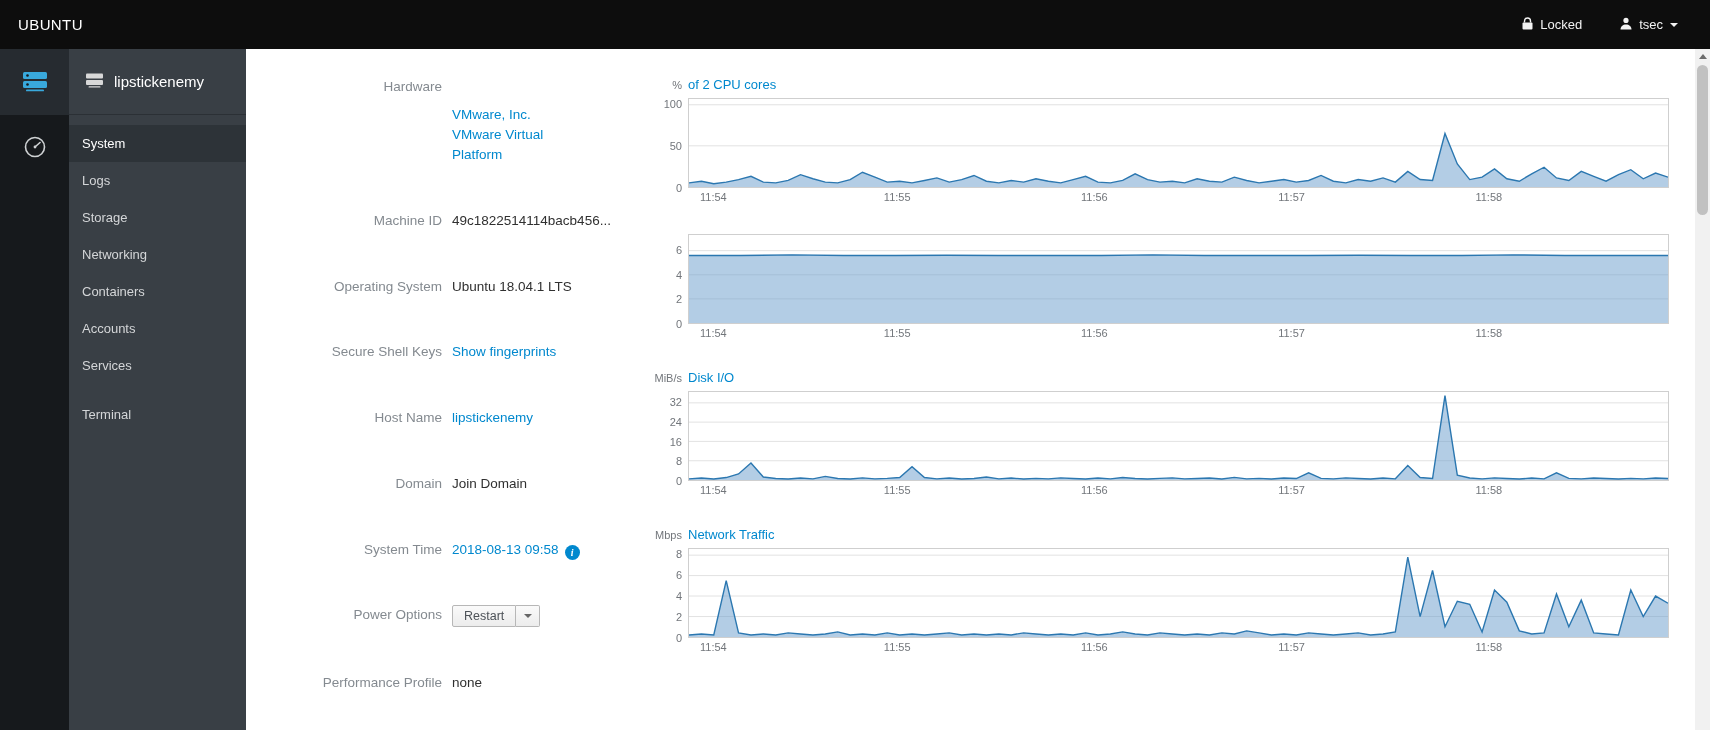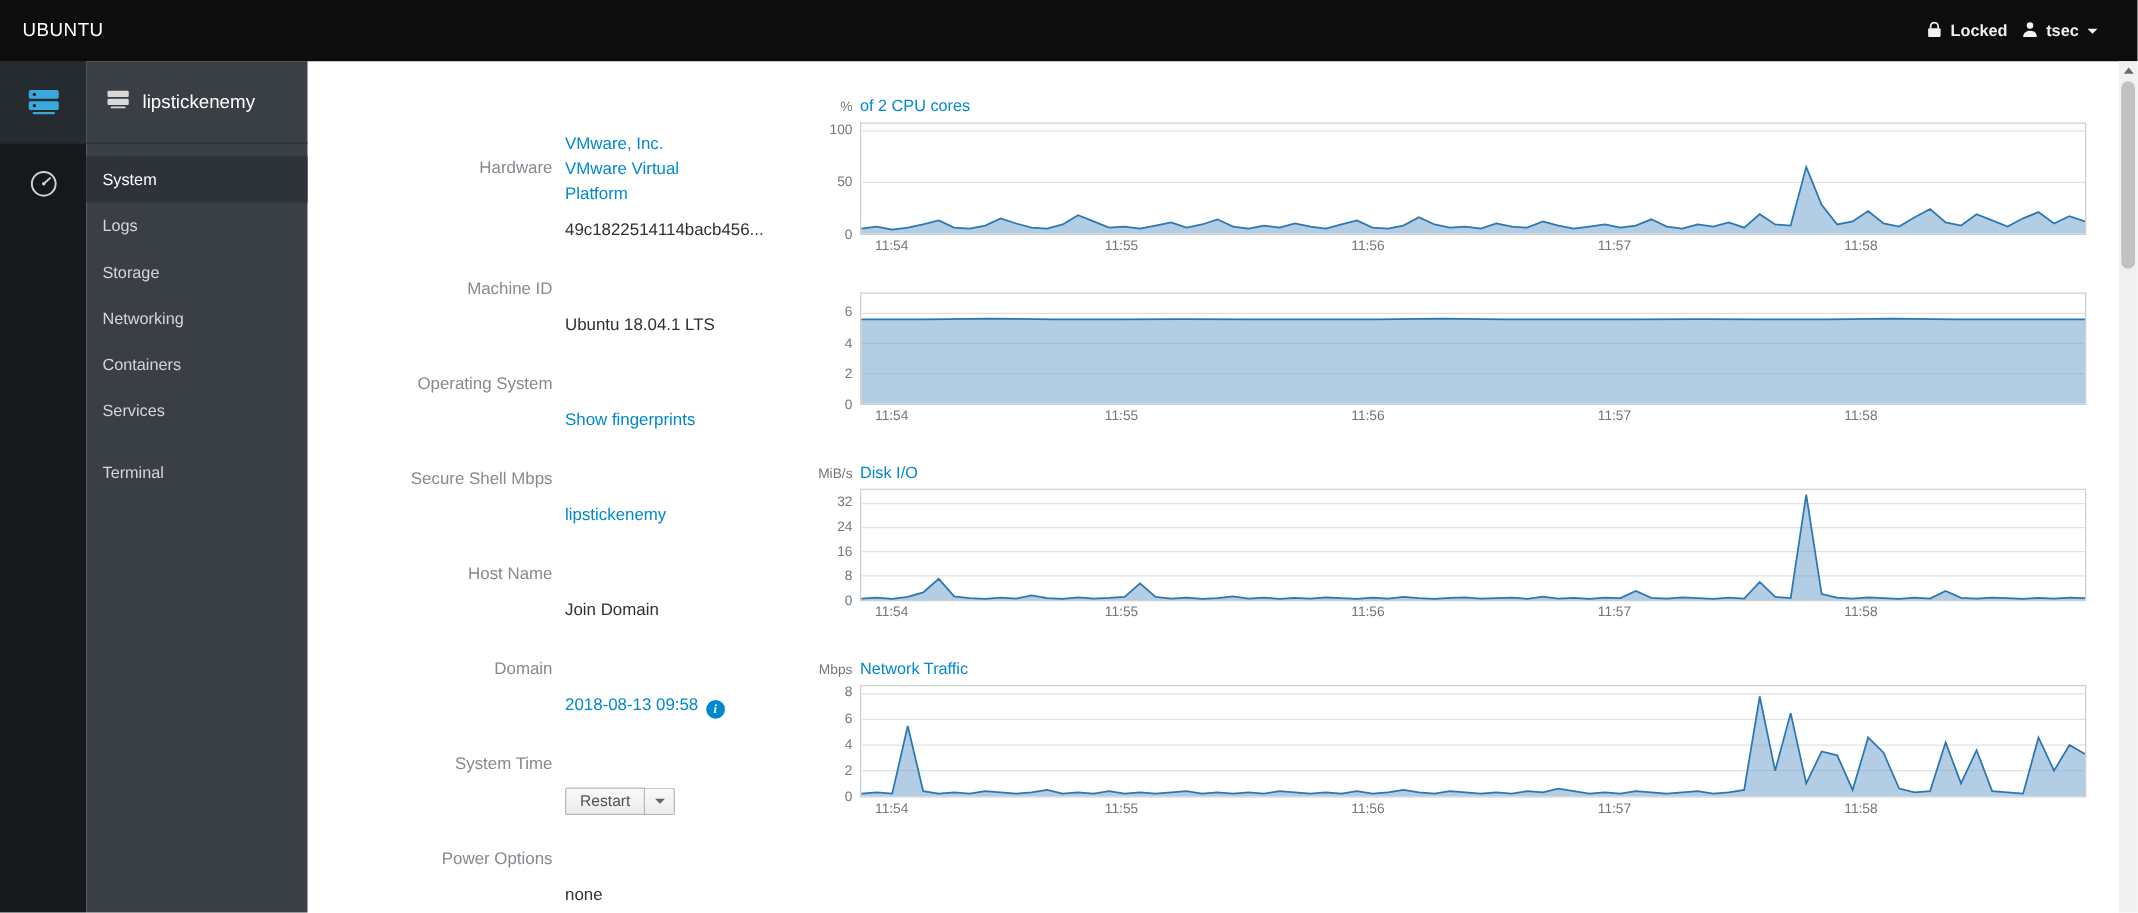--- a/index.html
+++ b/index.html
@@ -8,21 +8,21 @@
     position:relative; overflow:hidden; background:#fff;
     font-family:"Liberation Sans","DejaVu Sans",sans-serif; font-size:13.5px; color:#303030;
   }
   
   .topbar{
     position:absolute; top:0; left:0; right:0; height:49px;
     background:#0d0d0d; color:#fff; display:flex; align-items:center;
     padding:0 18px; z-index:5;
   }
   .brand{ font-size:15px; letter-spacing:.4px; color:#fff; }
-  .topbar-right{ margin-left:auto; display:flex; align-items:center; gap:12px; padding-right:14px;font-weight:bold; }
+  .topbar-right{ margin-left:auto; display:flex; align-items:center; gap:38px; padding-right:14px; }
   .topbar-item{ display:flex; align-items:center; gap:7px; font-size:13px; color:#f2f2f2; cursor:pointer; }
   .caret-down{ display:inline-block; width:0; height:0;
     border-left:4px solid transparent; border-right:4px solid transparent; border-top:4px solid currentColor; }
   
   .strip{ position:absolute; top:49px; left:0; bottom:0; width:69px; background:#16191c; z-index:4; }
   .strip-tile{ height:66px; display:flex; align-items:center; justify-content:center; cursor:pointer; }
   .strip-tile.selected{ background:#262b30; }
   
   .sidebar{ position:absolute; top:49px; left:69px; bottom:0; width:177px; background:#393f45; z-index:4; }
   .host-header{
@@ -41,21 +41,21 @@
     position:absolute; top:49px; left:246px; right:15px; bottom:0;
     background:#fff; overflow:hidden; display:flex;
     padding:28px 26px 0 36px;
   }
   
   .details{
     width:368px; flex:none;
     display:grid; grid-template-columns:160px minmax(0,190px);
     column-gap:10px; row-gap:9px; align-items:start;
   }
-  .dlabel{ text-align:right; color:#848a90; line-height:20px;margin-top:47px; }
+  .dlabel{ text-align:right; color:#848a90; line-height:20px; }
   .dvalue{ color:#303030; line-height:20px; }
   a.link{ color:#0088ce; text-decoration:none; cursor:pointer; }
   .hw-link{ display:block; max-width:130px;margin-top:28px; }
   .info-icon{
     display:inline-block; width:15px; height:15px; border-radius:50%;
     background:#0088ce; color:#fff; font-size:10px; line-height:15px; font-weight:bold;
     text-align:center; margin-left:6px; vertical-align:-2px; cursor:pointer;
     font-family:"Liberation Serif","DejaVu Serif",serif; font-style:italic;
   }
   .btn-group{ display:inline-flex; }
@@ -151,40 +151,41 @@
       </svg>
     </span>
     <span>lipstickenemy</span>
   </div>
   <div class="nav" id="sidebar-nav">
       <div class="nav-item active">System</div>
       <div class="nav-item">Logs</div>
       <div class="nav-item">Storage</div>
       <div class="nav-item">Networking</div>
       <div class="nav-item">Containers</div>
+      <div class="nav-item">Accounts</div>
       <div class="nav-item">Services</div>
       <div class="nav-item separated">Terminal</div>
     </div>
 </div>
 
 <div class="main">
 
   <div class="details">
     <div class="dlabel">Hardware</div>
     <div class="dvalue">
         <a class="link hw-link">VMware, Inc. VMware Virtual Platform</a>
       </div>
 
     <div class="dlabel">Machine ID</div>
     <div class="dvalue">49c1822514114bacb456...</div>
 
     <div class="dlabel">Operating System</div>
     <div class="dvalue">Ubuntu 18.04.1 LTS</div>
 
-    <div class="dlabel">Secure Shell Mbps</div>
+    <div class="dlabel">Secure Shell Keys</div>
     <div class="dvalue"><a class="link">Show fingerprints</a></div>
 
     <div class="dlabel">Host Name</div>
     <div class="dvalue"><a class="link">lipstickenemy</a></div>
 
     <div class="dlabel">Domain</div>
     <div class="dvalue">Join Domain</div>
 
     <div class="dlabel">System Time</div>
     <div class="dvalue">

